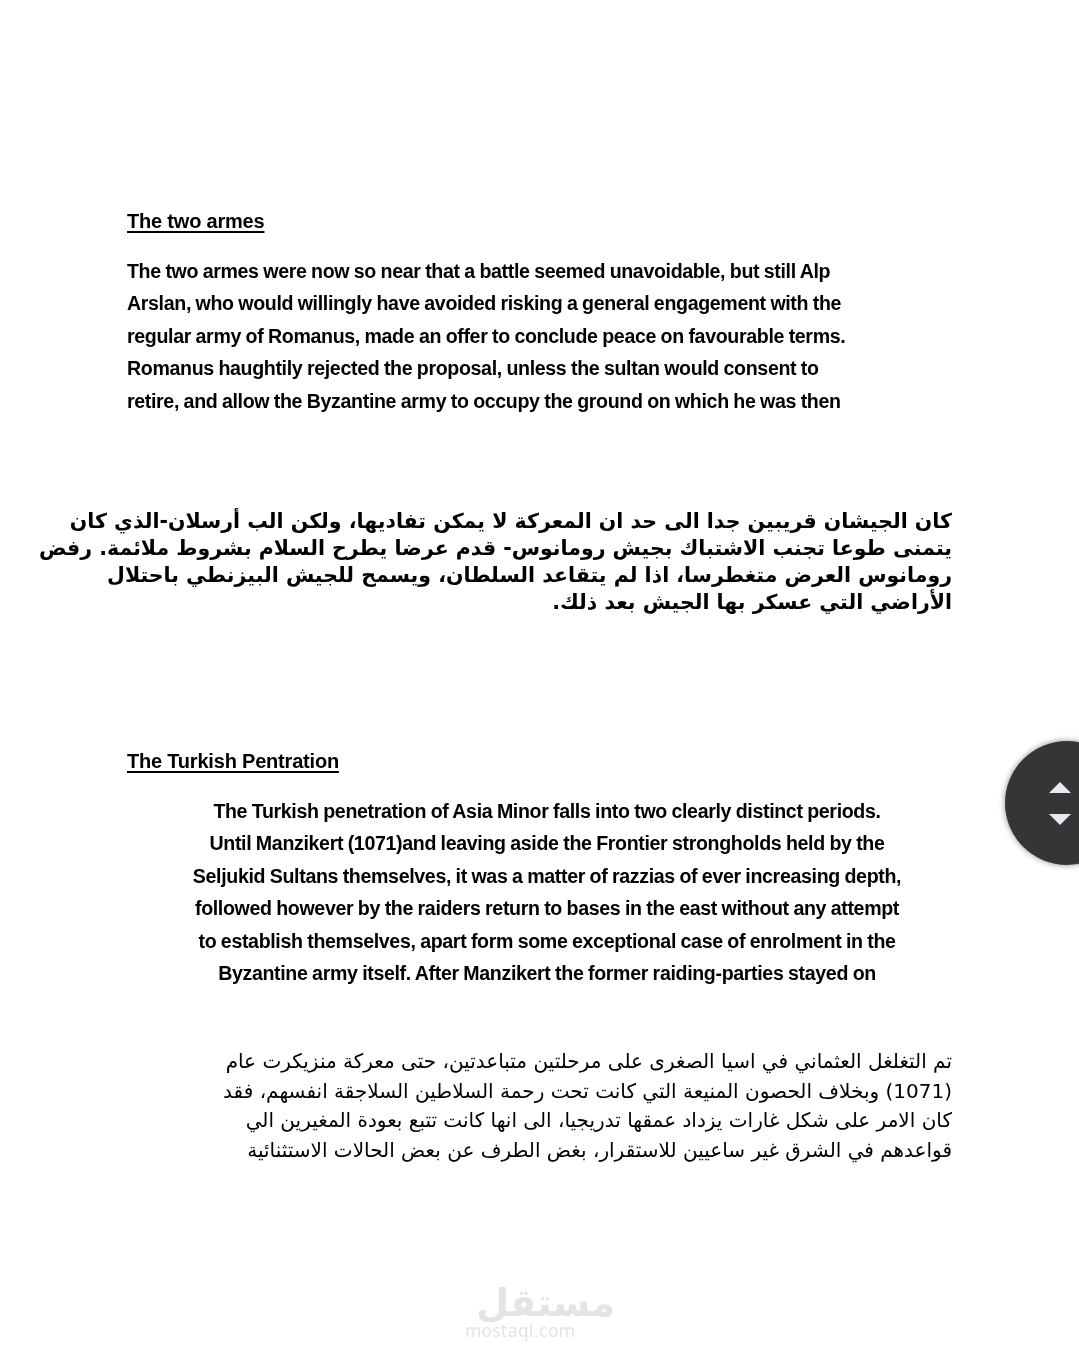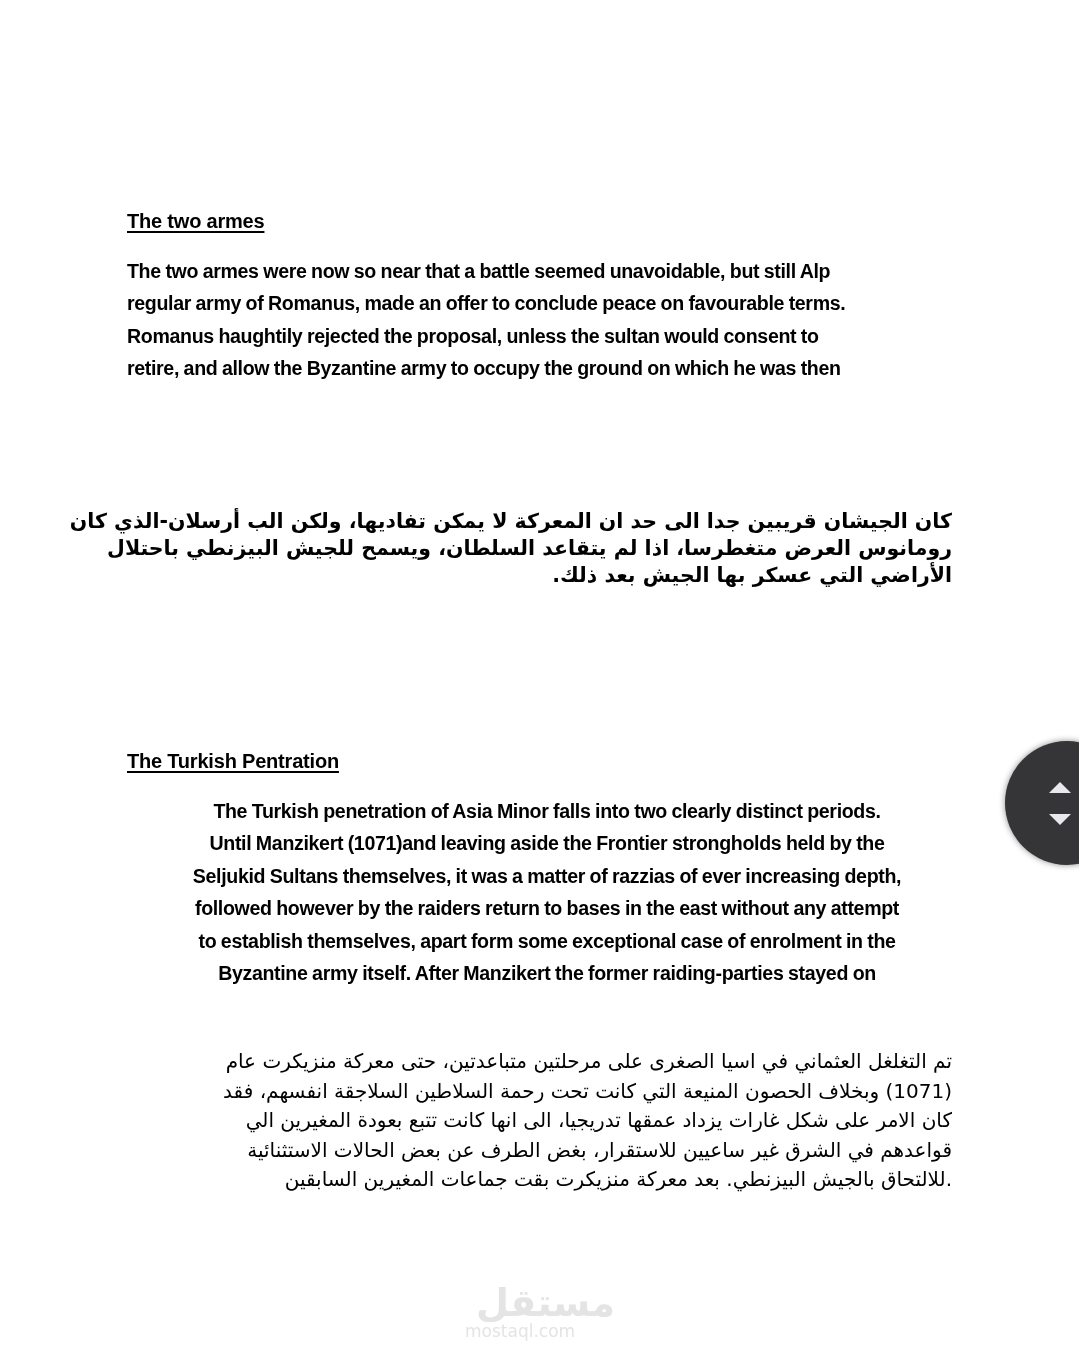--- a/index.html
+++ b/index.html
@@ -135,48 +135,49 @@
   </style>
 </head>
 <body>
 
 <div class="page">
 
   <div class="heading" style="top:210px;">The two armes</div>
 
   <div class="en-para" style="top:255px;">
     <span class="line">The two armes were now so near that a battle seemed unavoidable, but still Alp</span>
+    <span class="line">Arslan, who would willingly have avoided risking a general engagement with the</span>
     <span class="line">regular army of Romanus, made an offer to conclude peace on favourable terms.</span>
     <span class="line">Romanus haughtily rejected the proposal, unless the sultan would consent to</span>
     <span class="line">retire, and allow the Byzantine army to occupy the ground on which he was then</span>
   </div>
 
   <div class="ar-para" id="ar1">
     <span class="line">كان الجيشان قريبين جدا الى حد ان المعركة لا يمكن تفاديها، ولكن الب أرسلان-الذي كان</span>
+    <span class="line">يتمنى طوعا تجنب الاشتباك بجيش رومانوس- قدم عرضا يطرح السلام بشروط ملائمة. رفض</span>
     <span class="line">رومانوس العرض متغطرسا، اذا لم يتقاعد السلطان، ويسمح للجيش البيزنطي باحتلال</span>
     <span class="line">الأراضي التي عسكر بها الجيش بعد ذلك.</span>
   </div>
 
   <div class="heading" style="top:750px;">The Turkish Pentration</div>
 
   <div class="en-para" style="top:795px;text-align:center;">
     <span class="line">The Turkish penetration of Asia Minor falls into two clearly distinct periods.</span>
     <span class="line">Until Manzikert (1071)and leaving aside the Frontier strongholds held by the</span>
     <span class="line">Seljukid Sultans themselves, it was a matter of razzias of ever increasing depth,</span>
     <span class="line">followed however by the raiders return to bases in the east without any attempt</span>
     <span class="line">to establish themselves, apart form some exceptional case of enrolment in the</span>
     <span class="line">Byzantine army itself. After Manzikert the former raiding-parties stayed on</span>
   </div>
 
   <div class="ar-para" id="ar2">
     <span class="line">تم التغلغل العثماني في اسيا الصغرى على مرحلتين متباعدتين، حتى معركة منزيكرت عام</span>
     <span class="line">(1071) وبخلاف الحصون المنيعة التي كانت تحت رحمة السلاطين السلاجقة انفسهم، فقد</span>
     <span class="line">كان الامر على شكل غارات يزداد عمقها تدريجيا، الى انها كانت تتبع بعودة المغيرين الي</span>
     <span class="line">قواعدهم في الشرق غير ساعيين للاستقرار، بغض الطرف عن بعض الحالات الاستثنائية</span>
-    <span class="line">.للالتحاق بالجيش البيزنطي. بعد معركة منزيكرت بقت جماعات المغيرين السابقين</span>
   </div>
 
   <div class="watermark">
     <span class="wm-ar">مستقل</span>
     <span class="wm-en">mostaql.com</span>
   </div>
 
   <div class="scroll-widget">
     <div class="scroll-btn up">
       <span class="tri-up"></span>

